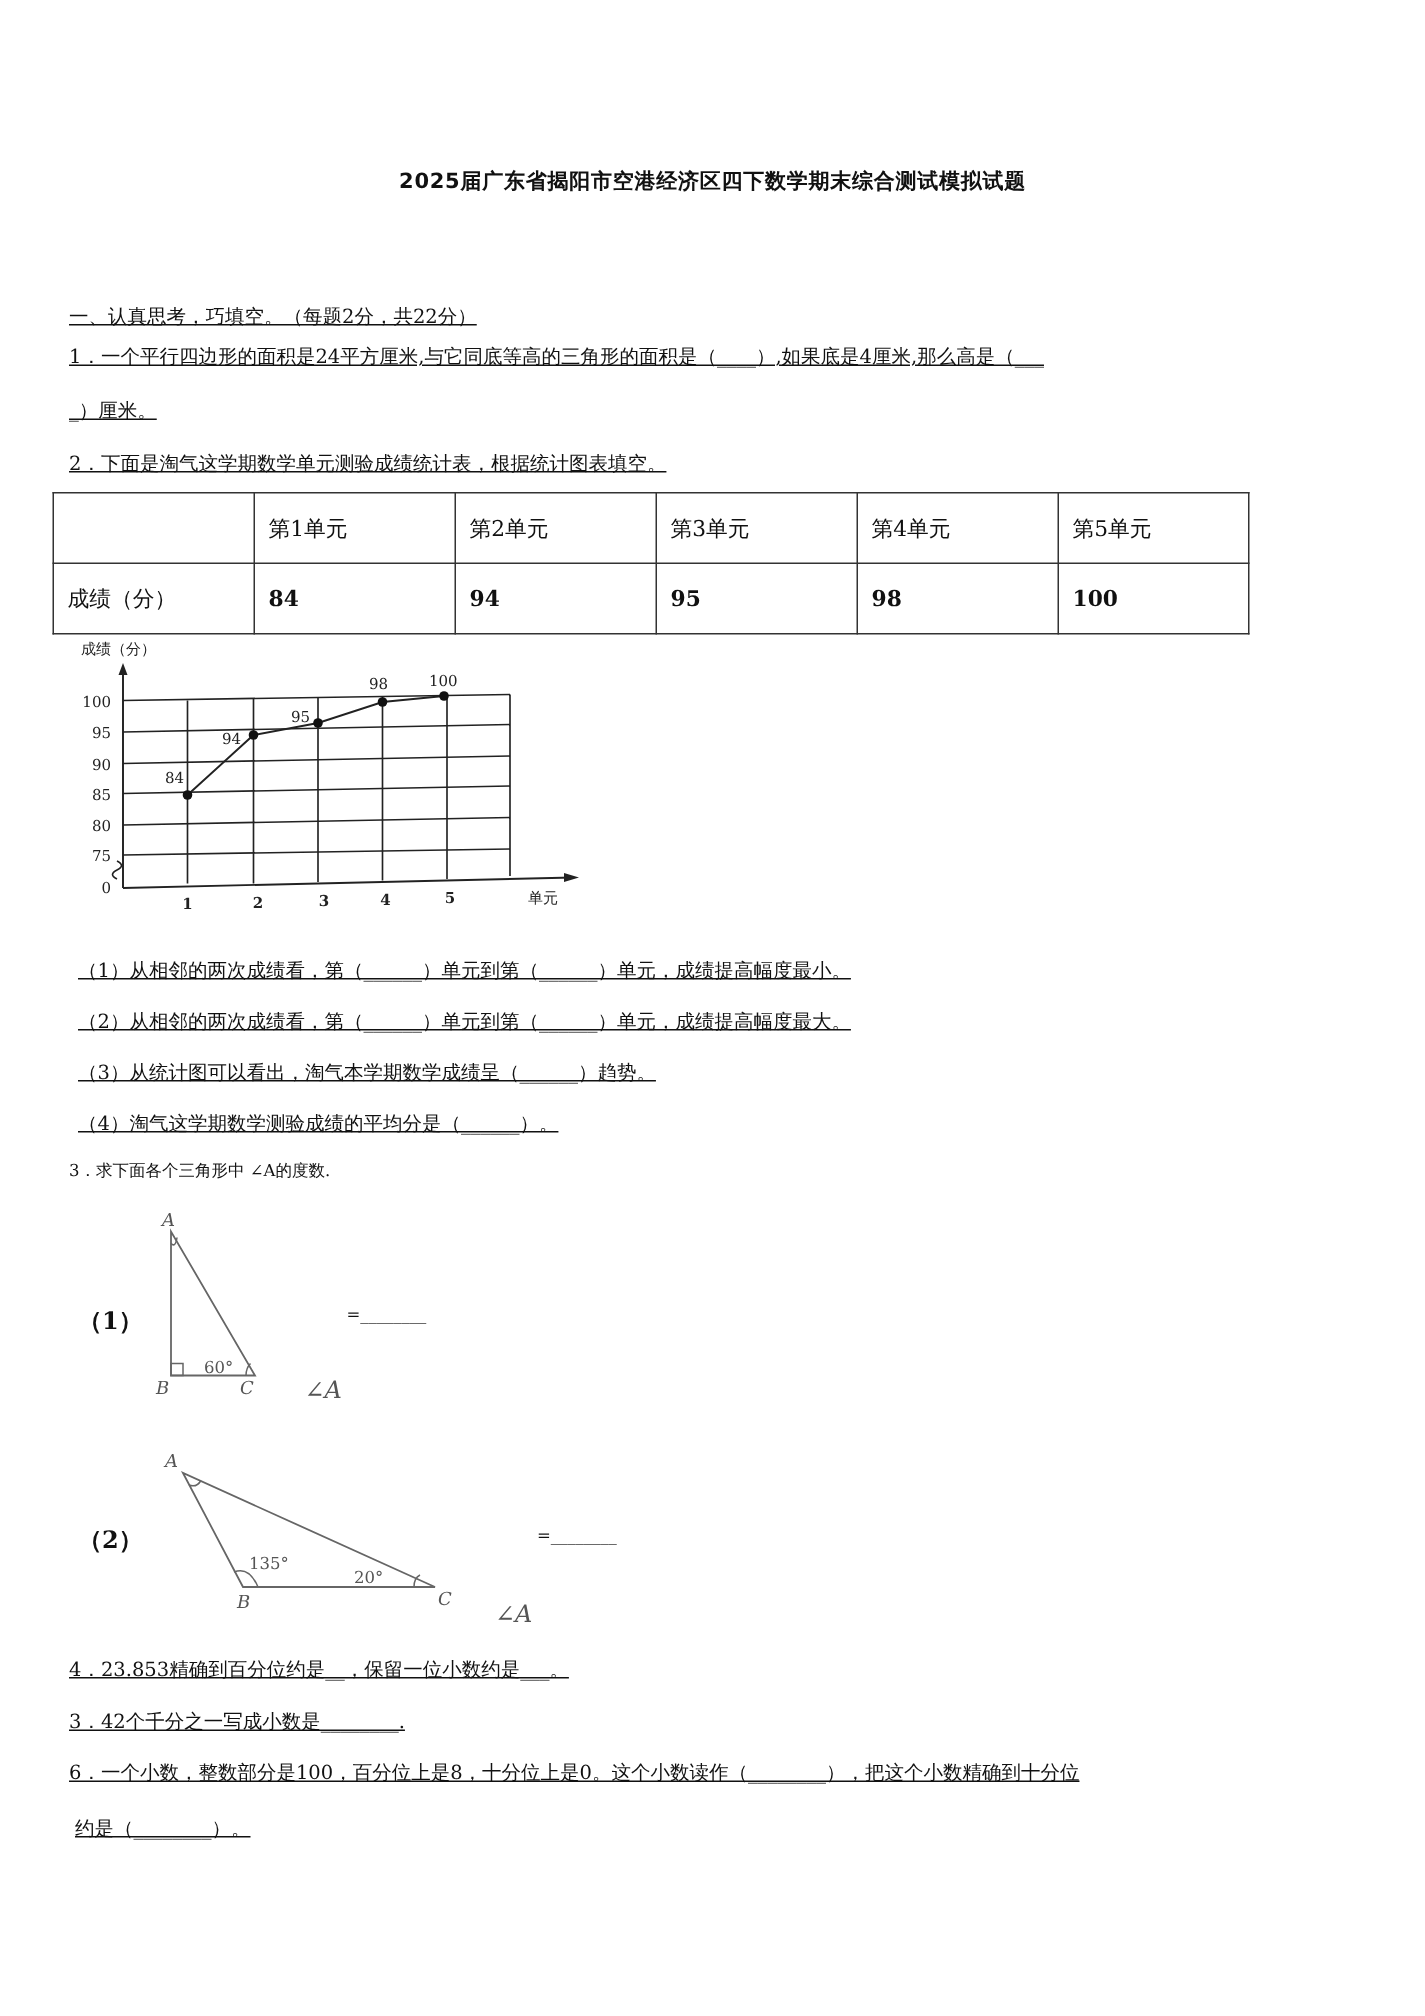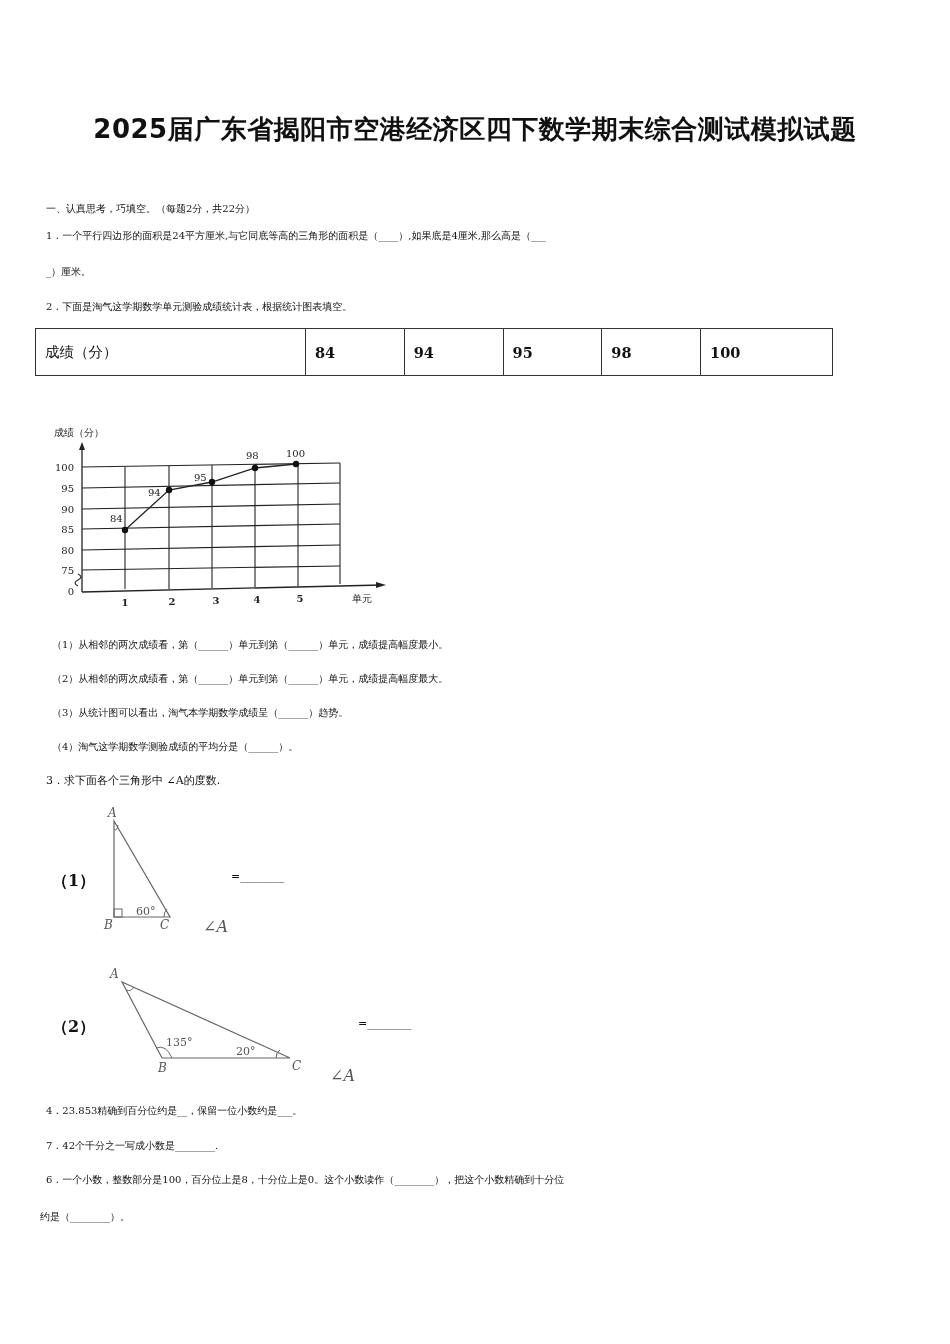--- a/index.html
+++ b/index.html
@@ -5,23 +5,23 @@
     html, body { margin: 0; padding: 0; background: #ffffff; }
     body {
       width: 950px; height: 1344px; position: relative; overflow: hidden;
       font-family: "DejaVu Serif", "Liberation Serif", serif;
       color: #111; font-size: 15px;
     }
     .abs { position: absolute; white-space: nowrap; }
     .title {
       left: 0; width: 950px; top: 112px; text-align: center;
       font-family: "DejaVu Sans", "Liberation Sans", sans-serif;
-      font-weight: bold; font-size: 26px; letter-spacing: 0.5px;
+      font-weight: bold; font-size: 14px; letter-spacing: 0.5px;
     }
-    .line { font-size: 10px; }
+    .line { font-size: 13px; text-decoration: underline; }
     .bold { font-weight: bold; }
     table.scores {
       position: absolute; left: 35px; top: 328px; width: 798px;
       border-collapse: collapse; font-size: 14.5px;
     }
     table.scores td {
       border: 1.5px solid #333; height: 46px; padding: 0 0 0 9px;
       vertical-align: middle;
     }
     table.scores td.num { font-weight: bold; }
@@ -36,20 +36,28 @@
 
 <div class="abs line" style="left:46px; top:202px;">一、认真思考，巧填空。（每题2分，共22分）</div>
 
 <div class="abs line" style="left:46px; top:229px;">1．一个平行四边形的面积是24平方厘米,与它同底等高的三角形的面积是（____）,如果底是4厘米,那么高是（___</div>
 <div class="abs line" style="left:46px; top:265px;text-align:right;">_）厘米。</div>
 
 <div class="abs line" style="left:46px; top:300px;">2．下面是淘气这学期数学单元测验成绩统计表，根据统计图表填空。</div>
 
 <table class="scores">
   <tbody>
+      <tr>
+    <td style="width:124px"></td>
+    <td style="width:124px">第1单元</td>
+    <td style="width:124px">第2单元</td>
+    <td style="width:124px">第3单元</td>
+    <td style="width:124px">第4单元</td>
+    <td>第5单元</td>
+  </tr>
   <tr>
     <td>成绩（分）</td>
     <td class="num">84</td>
     <td class="num">94</td>
     <td class="num">95</td>
     <td class="num">98</td>
     <td class="num">100</td>
   </tr>
 </tbody>
   </table>
@@ -146,15 +154,15 @@
   <text x="10" y="16">A</text>
   <text x="58" y="110">B</text>
   <text x="192" y="108">C</text>
   <text x="66" y="84" font-style="normal" font-size="11">135°</text>
   <text x="136" y="93" font-style="normal" font-size="11">20°</text>
 </svg>
 <div class="abs eq" style="left:358px; top:1017px;">=________</div>
 <div class="abs" style="left:330px; top:1066px; font-style:italic; font-size:16px; color:#555;">∠A</div>
 
 <div class="abs line" style="left:46px; top:1104px;">4．23.853精确到百分位约是__，保留一位小数约是___。</div>
-<div class="abs line" style="left:46px; top:1139px;">7．42个千分之一写成小数是________.</div>
+<div class="abs line" style="left:46px; top:1139px;">3．42个千分之一写成小数是________.</div>
 <div class="abs line" style="left:46px; top:1173px;">6．一个小数，整数部分是100，百分位上是8，十分位上是0。这个小数读作（________），把这个小数精确到十分位</div>
-<div class="abs line" style="left:40px; top:1210px;">约是（________）。</div>
+<div class="abs line" style="left:50px; top:1210px;">约是（________）。</div>
 
 </body></html>

